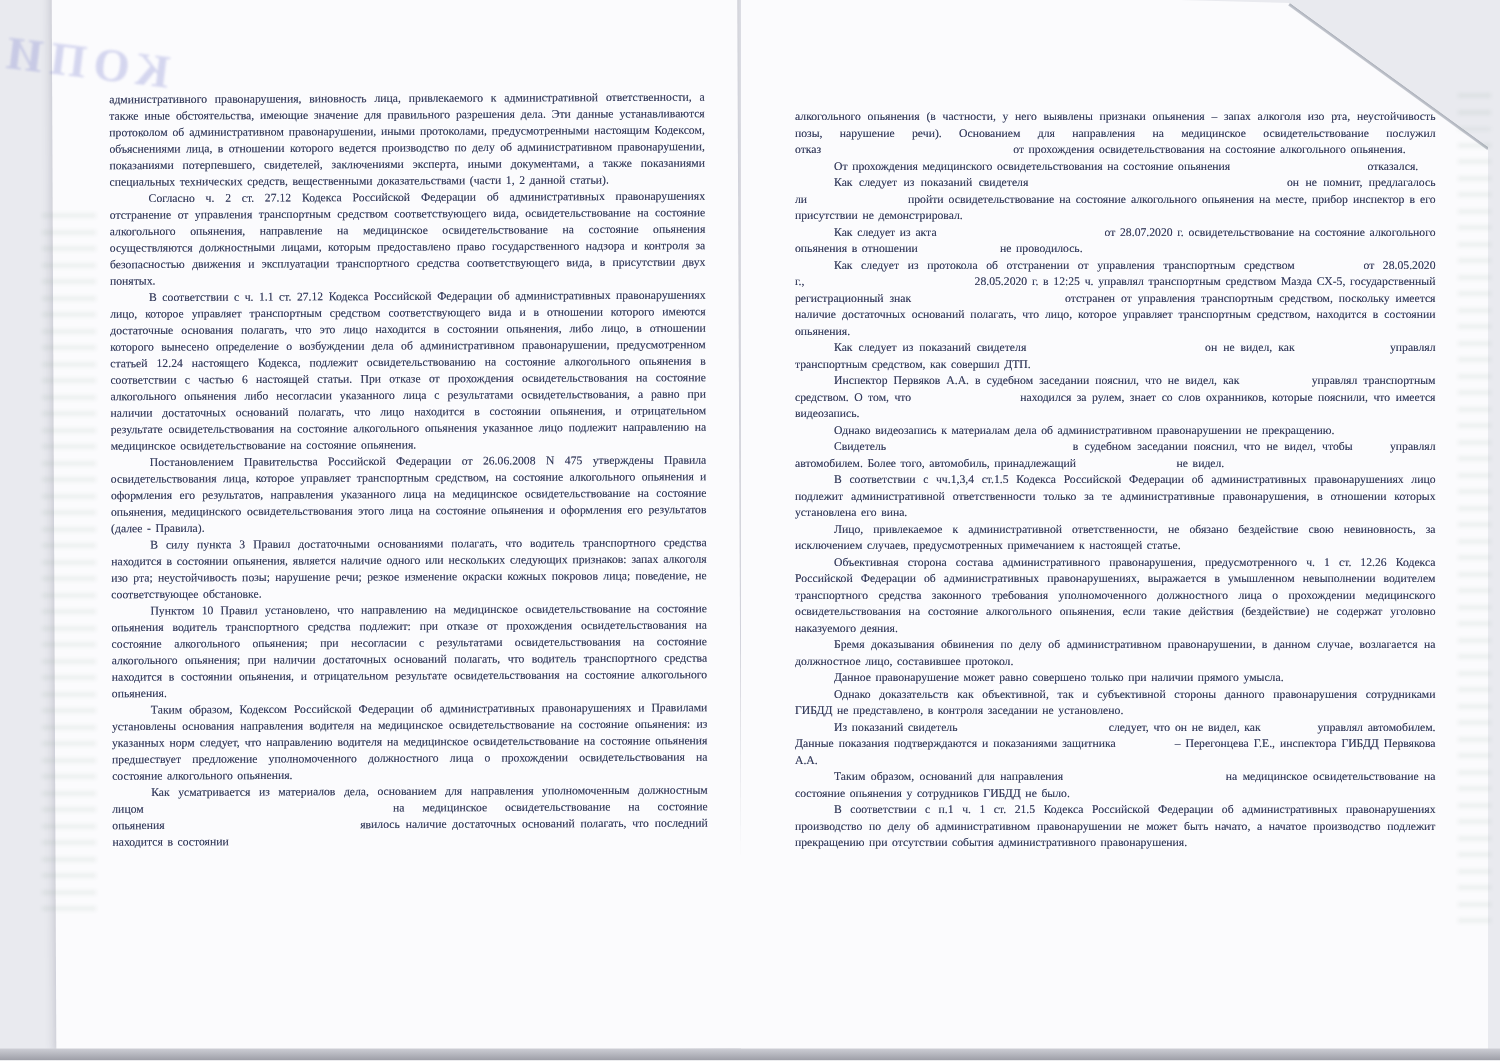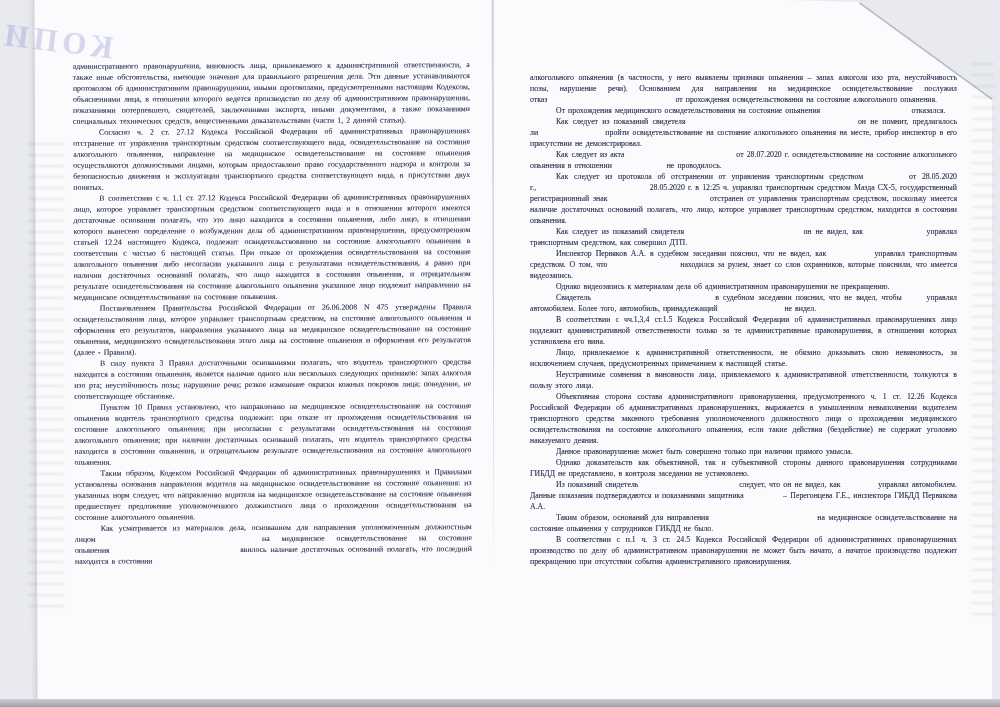--- a/index.html
+++ b/index.html
@@ -105,28 +105,28 @@
         <p class="cont">алкогольного опьянения (в частности, у него выявлены признаки опьянения – запах алкоголя изо рта, неустойчивость позы, нарушение речи). Основанием для направления на медицинское освидетельствование послужил отказ&nbsp;&nbsp;&nbsp;&nbsp;&nbsp;&nbsp;&nbsp;&nbsp;&nbsp;&nbsp;&nbsp;&nbsp;&nbsp;&nbsp;&nbsp;&nbsp;&nbsp;&nbsp;&nbsp;&nbsp;&nbsp;&nbsp;&nbsp;&nbsp;&nbsp;&nbsp;&nbsp;&nbsp;&nbsp;&nbsp;&nbsp;&nbsp;&nbsp;&nbsp;&nbsp;&nbsp;&nbsp;&nbsp;&nbsp;&nbsp;&nbsp;&nbsp;от прохождения освидетельствования на состояние алкогольного опьянения.</p>
         <p>От прохождения медицинского освидетельствования на состояние опьянения&nbsp;&nbsp;&nbsp;&nbsp;&nbsp;&nbsp;&nbsp;&nbsp;&nbsp;&nbsp;&nbsp;&nbsp;&nbsp;&nbsp;&nbsp;&nbsp;&nbsp;&nbsp;&nbsp;&nbsp;&nbsp;&nbsp;&nbsp;&nbsp;&nbsp;&nbsp;&nbsp;&nbsp;&nbsp;&nbsp;отказался.</p>
         <p>Как следует из показаний свидетеля&nbsp;&nbsp;&nbsp;&nbsp;&nbsp;&nbsp;&nbsp;&nbsp;&nbsp;&nbsp;&nbsp;&nbsp;&nbsp;&nbsp;&nbsp;&nbsp;&nbsp;&nbsp;&nbsp;&nbsp;&nbsp;&nbsp;&nbsp;&nbsp;&nbsp;&nbsp;&nbsp;&nbsp;&nbsp;&nbsp;&nbsp;&nbsp;&nbsp;&nbsp;&nbsp;&nbsp;&nbsp;&nbsp;&nbsp;&nbsp;он не помнит, предлагалось ли&nbsp;&nbsp;&nbsp;&nbsp;&nbsp;&nbsp;&nbsp;&nbsp;&nbsp;&nbsp;&nbsp;&nbsp;&nbsp;&nbsp;&nbsp;&nbsp;&nbsp;&nbsp;&nbsp;&nbsp;пройти освидетельствование на состояние алкогольного опьянения на месте, прибор инспектор в его присутствии не демонстрировал.</p>
         <p>Как следует из акта&nbsp;&nbsp;&nbsp;&nbsp;&nbsp;&nbsp;&nbsp;&nbsp;&nbsp;&nbsp;&nbsp;&nbsp;&nbsp;&nbsp;&nbsp;&nbsp;&nbsp;&nbsp;&nbsp;&nbsp;&nbsp;&nbsp;&nbsp;&nbsp;&nbsp;&nbsp;&nbsp;&nbsp;&nbsp;&nbsp;&nbsp;&nbsp;&nbsp;&nbsp;&nbsp;&nbsp;от 28.07.2020 г. освидетельствование на состояние алкогольного опьянения в отношении&nbsp;&nbsp;&nbsp;&nbsp;&nbsp;&nbsp;&nbsp;&nbsp;&nbsp;&nbsp;&nbsp;&nbsp;&nbsp;&nbsp;&nbsp;&nbsp;&nbsp;&nbsp;не проводилось.</p>
         <p>Как следует из протокола об отстранении от управления транспортным средством&nbsp;&nbsp;&nbsp;&nbsp;&nbsp;&nbsp;&nbsp;&nbsp;от 28.05.2020 г.,&nbsp;&nbsp;&nbsp;&nbsp;&nbsp;&nbsp;&nbsp;&nbsp;&nbsp;&nbsp;&nbsp;&nbsp;&nbsp;&nbsp;&nbsp;&nbsp;&nbsp;&nbsp;&nbsp;&nbsp;&nbsp;&nbsp;&nbsp;&nbsp;&nbsp;&nbsp;&nbsp;&nbsp;&nbsp;&nbsp;&nbsp;&nbsp;&nbsp;&nbsp;&nbsp;&nbsp;28.05.2020 г. в 12:25 ч. управлял транспортным средством Мазда СХ-5, государственный регистрационный знак&nbsp;&nbsp;&nbsp;&nbsp;&nbsp;&nbsp;&nbsp;&nbsp;&nbsp;&nbsp;&nbsp;&nbsp;&nbsp;&nbsp;&nbsp;&nbsp;&nbsp;&nbsp;&nbsp;&nbsp;&nbsp;&nbsp;&nbsp;&nbsp;&nbsp;&nbsp;отстранен от управления транспортным средством, поскольку имеется наличие достаточных оснований полагать, что лицо, которое управляет транспортным средством, находится в состоянии опьянения.</p>
         <p>Как следует из показаний свидетеля&nbsp;&nbsp;&nbsp;&nbsp;&nbsp;&nbsp;&nbsp;&nbsp;&nbsp;&nbsp;&nbsp;&nbsp;&nbsp;&nbsp;&nbsp;&nbsp;&nbsp;&nbsp;&nbsp;&nbsp;&nbsp;&nbsp;&nbsp;&nbsp;&nbsp;&nbsp;&nbsp;&nbsp;&nbsp;&nbsp;он не видел, как&nbsp;&nbsp;&nbsp;&nbsp;&nbsp;&nbsp;&nbsp;&nbsp;&nbsp;&nbsp;&nbsp;&nbsp;&nbsp;&nbsp;&nbsp;&nbsp;управлял транспортным средством, как совершил ДТП.</p>
         <p>Инспектор Первяков А.А. в судебном заседании пояснил, что не видел, как&nbsp;&nbsp;&nbsp;&nbsp;&nbsp;&nbsp;&nbsp;&nbsp;&nbsp;&nbsp;&nbsp;&nbsp;управлял транспортным средством. О том, что&nbsp;&nbsp;&nbsp;&nbsp;&nbsp;&nbsp;&nbsp;&nbsp;&nbsp;&nbsp;&nbsp;&nbsp;&nbsp;&nbsp;&nbsp;&nbsp;&nbsp;&nbsp;&nbsp;&nbsp;находился за рулем, знает со слов охранников, которые пояснили, что имеется видеозапись.</p>
         <p>Однако видеозапись к материалам дела об административном правонарушении не прекращению.</p>
         <p>Свидетель&nbsp;&nbsp;&nbsp;&nbsp;&nbsp;&nbsp;&nbsp;&nbsp;&nbsp;&nbsp;&nbsp;&nbsp;&nbsp;&nbsp;&nbsp;&nbsp;&nbsp;&nbsp;&nbsp;&nbsp;&nbsp;&nbsp;&nbsp;&nbsp;&nbsp;&nbsp;&nbsp;&nbsp;&nbsp;&nbsp;в судебном заседании пояснил, что не видел, чтобы&nbsp;&nbsp;&nbsp;&nbsp;&nbsp;&nbsp;управлял автомобилем. Более того, автомобиль, принадлежащий&nbsp;&nbsp;&nbsp;&nbsp;&nbsp;&nbsp;&nbsp;&nbsp;&nbsp;&nbsp;&nbsp;&nbsp;&nbsp;&nbsp;&nbsp;&nbsp;&nbsp;&nbsp;&nbsp;&nbsp;&nbsp;&nbsp;не видел.</p>
         <p>В соответствии с чч.1,3,4 ст.1.5 Кодекса Российской Федерации об административных правонарушениях лицо подлежит административной ответственности только за те административные правонарушения, в отношении которых установлена его вина.</p>
-        <p>Лицо, привлекаемое к административной ответственности, не обязано доказывать свою невиновность, за исключением случаев, предусмотренных примечанием к настоящей статье.</p>
-        <p>Неустранимые сомнения в виновности лица, привлекаемого к административной ответственности, толкуются в пользу этого лица.</p>
+        <p>Лицо, привлекаемое к административной ответственности, не обязано бездействие свою невиновность, за исключением случаев, предусмотренных примечанием к настоящей статье.</p>
         <p>Объективная сторона состава административного правонарушения, предусмотренного ч. 1 ст. 12.26 Кодекса Российской Федерации об административных правонарушениях, выражается в умышленном невыполнении водителем транспортного средства законного требования уполномоченного должностного лица о прохождении медицинского освидетельствования на состояние алкогольного опьянения, если такие действия (бездействие) не содержат уголовно наказуемого деяния.</p>
-        <p>Данное правонарушение может быть совершено только при наличии прямого умысла.</p>
+        <p>Бремя доказывания обвинения по делу об административном правонарушении, в данном случае, возлагается на должностное лицо, составившее протокол.</p>
+        <p>Данное правонарушение может равно совершено только при наличии прямого умысла.</p>
         <p>Однако доказательств как объективной, так и субъективной стороны данного правонарушения сотрудниками ГИБДД не представлено, в контроля заседании не установлено.</p>
         <p>Из показаний свидетель&nbsp;&nbsp;&nbsp;&nbsp;&nbsp;&nbsp;&nbsp;&nbsp;&nbsp;&nbsp;&nbsp;&nbsp;&nbsp;&nbsp;&nbsp;&nbsp;&nbsp;&nbsp;&nbsp;&nbsp;&nbsp;&nbsp;&nbsp;&nbsp;&nbsp;&nbsp;&nbsp;&nbsp;&nbsp;&nbsp;&nbsp;&nbsp;следует, что он не видел, как&nbsp;&nbsp;&nbsp;&nbsp;&nbsp;&nbsp;&nbsp;&nbsp;&nbsp;&nbsp;&nbsp;&nbsp;управлял автомобилем. Данные показания подтверждаются и показаниями защитника&nbsp;&nbsp;&nbsp;&nbsp;&nbsp;&nbsp;&nbsp;&nbsp;&nbsp;&nbsp;&nbsp;&nbsp;– Перегонцева Г.Е., инспектора ГИБДД Первякова А.А.</p>
         <p>Таким образом, оснований для направления&nbsp;&nbsp;&nbsp;&nbsp;&nbsp;&nbsp;&nbsp;&nbsp;&nbsp;&nbsp;&nbsp;&nbsp;&nbsp;&nbsp;&nbsp;&nbsp;&nbsp;&nbsp;&nbsp;&nbsp;&nbsp;&nbsp;&nbsp;&nbsp;&nbsp;&nbsp;&nbsp;&nbsp;&nbsp;&nbsp;на медицинское освидетельствование на состояние опьянения у сотрудников ГИБДД не было.</p>
-        <p>В соответствии с п.1 ч. 3 ст. 24.5 Кодекса Российской Федерации об административных правонарушениях производство по делу об административном правонарушении не может быть начато, а начатое производство подлежит прекращению при отсутствии события административного правонарушения.</p>
+        <p>В соответствии с п.1 ч. 1 ст. 21.5 Кодекса Российской Федерации об административных правонарушениях производство по делу об административном правонарушении не может быть начато, а начатое производство подлежит прекращению при отсутствии события административного правонарушения.</p>
       </div>
   </div>
 
   <div class="bleed bleed-right"></div>
 
   <div class="scan-bottom"></div>
 
 </div>
 
 </body></html>

